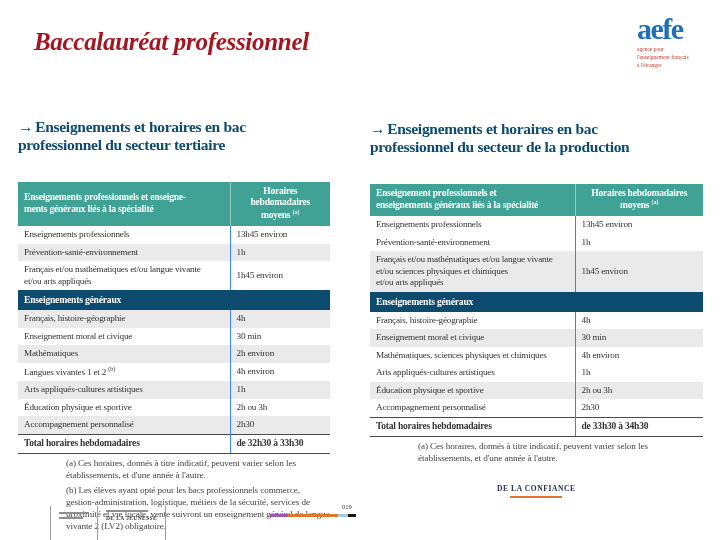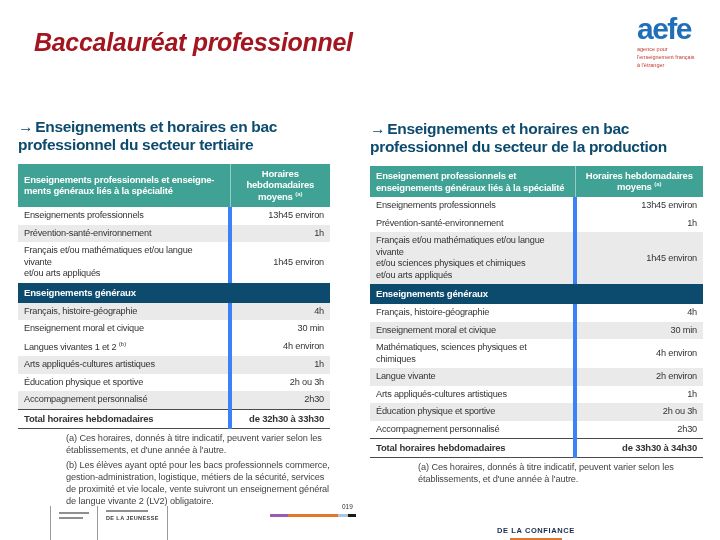--- a/index.html
+++ b/index.html
@@ -1,20 +1,20 @@
 <!DOCTYPE html>
 <html><head>
 <meta charset="utf-8">
 <style>
   * { margin: 0; padding: 0; box-sizing: border-box; }
   html, body { background: #ffffff; }
   #slide {
     position: relative; width: 720px; height: 540px;
     background: #ffffff; overflow: hidden;
-    font-family: Liberation Sans, sans-serif; color: #3c3c3c; border-radius: 21px;
+    font-family: Liberation Serif, serif; color: #3c3c3c; border-radius: 21px;
   }
   .pre { white-space: pre-line; }
 
   
   #main-title {
     position: absolute; left: 34px; top: 28px;
     font-size: 25px; font-weight: 700; font-style: italic;
     color: #A4161F; letter-spacing: -0.3px;
   }
 
@@ -33,31 +33,31 @@
   #panel-left  { left: 18px;  width: 312px; }
   #panel-right { left: 370px; width: 333px; top: 120px; }
   .block-heading {
     font-size: 15.5px; font-weight: 700; color: #0c4a6e;
     letter-spacing: -0.3px; line-height: 1.18;
   }
   .block-heading .arrow { font-weight: 700; margin-right: 2px; }
 
   
   table.sched {
-    margin-top: 9px; width: 100%; border-collapse: collapse;
+    margin-top: 27px; width: 100%; border-collapse: collapse;
     font-size: 9.2px; letter-spacing: -0.2px; color: #333; line-height: 1.25;
   }
   table.sched th {
     background: #3FA294; color: #ffffff; font-weight: 700;
     font-size: 9.5px; padding: 4px 6px; vertical-align: middle;
   }
   table.sched th.c1 { text-align: left; }
   table.sched th.c2 { text-align: center; border-left: 1px solid rgba(255,255,255,0.45); }
   table.sched td { padding: 3px 6px; vertical-align: middle; }
-  table.sched td.c2 { text-align: right; border-left: 4px solid #3b82f6; white-space: nowrap; }
+  table.sched td.c2 { text-align: left; border-left: 1px solid #3b82f6; white-space: nowrap; }
   #panel-left  .sched td.c1, #panel-left  .sched th.c1 { width: 212px; }
   #panel-right .sched td.c1, #panel-right .sched th.c1 { width: 205px; }
   tr.stripe td { background: #EAEAEA; }
   tr.section td {
     background: #0c4a6e; color: #ffffff; font-weight: 700;
     font-size: 9.6px; padding: 4px 6px;
   }
   tr.total td {
     font-weight: 700; font-size: 9.5px;
     border-top: 1.5px solid #4a4a4a; border-bottom: 1.5px solid #4a4a4a;
@@ -86,21 +86,21 @@
   #page-line { position: absolute; left: 270px; top: 514px; width: 86px; height: 3px; display: flex; }
   #page-line .seg-purple { width: 18px; background: #9A5BB5; }
   #page-line .seg-orange { width: 50px; background: #E2762D; }
   #page-line .seg-blue   { width: 10px; background: #A9C7E2; }
   #page-line .seg-black  { width: 8px;  background: #1a1a1a; }
   #page-fragment {
     position: absolute; left: 342px; top: 503px;
     font-size: 6.5px; color: #333;
   }
 
-  #confiance { position: absolute; left: 497px; top: 526px; text-align: right; }
+  #confiance { position: absolute; left: 497px; top: 484px; text-align: right; }
   #confiance .label {
     font-size: 7.5px; font-weight: 700; color: #1A2B4C; letter-spacing: 0.6px;
   }
   #confiance .underline { margin: 3px auto 0 auto; width: 52px; height: 2px; background: #E2762D; }
 </style>
 </head>
 <body>
 
 <div id="slide">
 
@@ -146,20 +146,24 @@
           <td colspan="2">Enseignements généraux</td>
         </tr>
         <tr class="stripe">
           <td class="c1">Français, histoire-géographie</td>
             <td class="c2">4h</td>
         </tr>
         <tr>
           <td class="c1">Enseignement moral et civique</td>
             <td class="c2">30 min</td>
         </tr>
+        <tr class="stripe">
+          <td class="c1">Mathématiques</td>
+            <td class="c2">2h environ</td>
+        </tr>
         <tr>
           <td class="c1"><span>Langues vivantes 1 et 2</span> <sup>(b)</sup></td>
           <td class="c2">4h environ</td>
         </tr>
         <tr class="stripe">
           <td class="c1">Arts appliqués-cultures artistiques</td>
             <td class="c2">1h</td>
         </tr>
         <tr>
           <td class="c1">Éducation physique et sportive</td>
@@ -217,24 +221,20 @@
           <td class="c1">Français, histoire-géographie</td>
             <td class="c2">4h</td>
         </tr>
         <tr class="stripe">
           <td class="c1">Enseignement moral et civique</td>
             <td class="c2">30 min</td>
         </tr>
         <tr>
           <td class="c1">Mathématiques, sciences physiques et chimiques</td>
             <td class="c2">4h environ</td>
-        </tr>
-        <tr class="stripe">
-          <td class="c1">Langue vivante</td>
-            <td class="c2">2h environ</td>
         </tr>
         <tr>
           <td class="c1">Arts appliqués-cultures artistiques</td>
             <td class="c2">1h</td>
         </tr>
         <tr class="stripe">
           <td class="c1">Éducation physique et sportive</td>
             <td class="c2">2h ou 3h</td>
         </tr>
         <tr>

